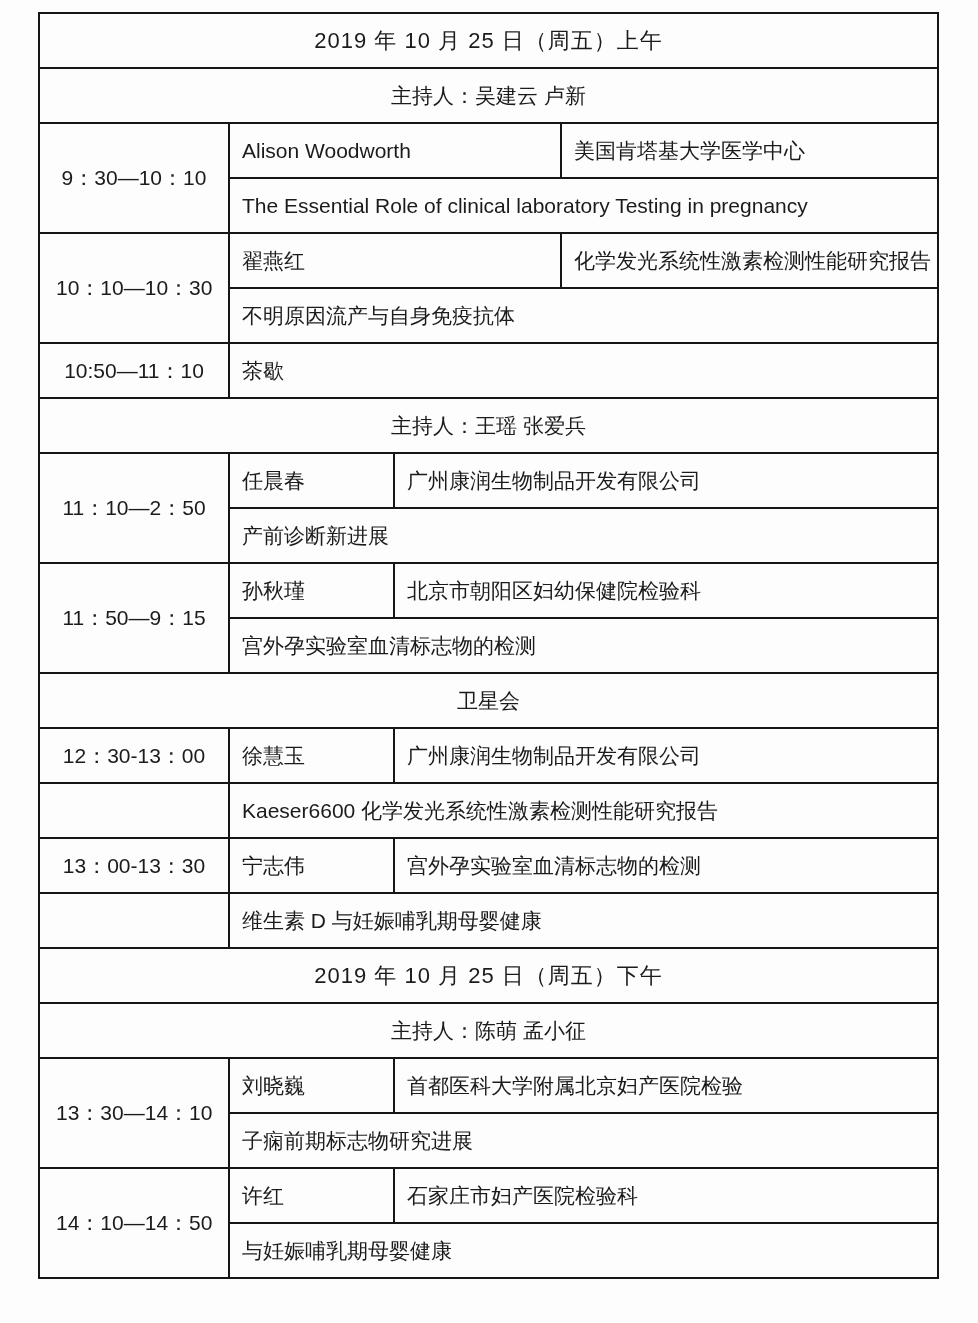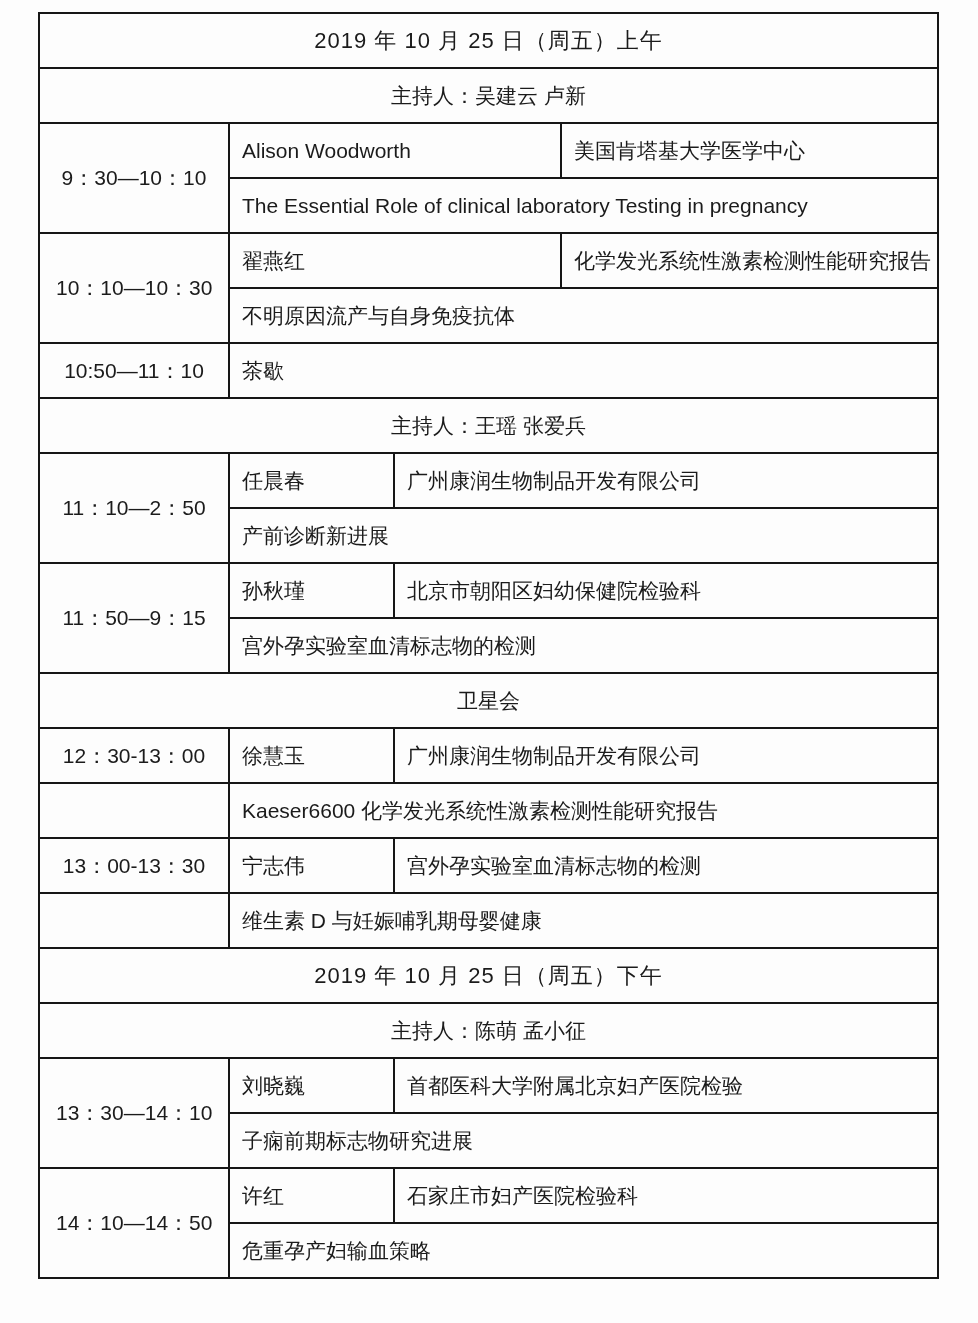--- a/index.html
+++ b/index.html
@@ -136,17 +136,17 @@
     <tr>
       <td colspan="3">子痫前期标志物研究进展</td>
     </tr>
 
     <tr>
       <td rowspan="2" class="time">14：10—14：50</td>
       <td>许红</td>
       <td colspan="2">石家庄市妇产医院检验科</td>
     </tr>
     <tr>
-      <td colspan="3">危重孕产妇输血策略</td>
+      <td colspan="3">与妊娠哺乳期母婴健康</td>
     </tr>
   </tbody>
     </table>
 </div>
 
 </body></html>

